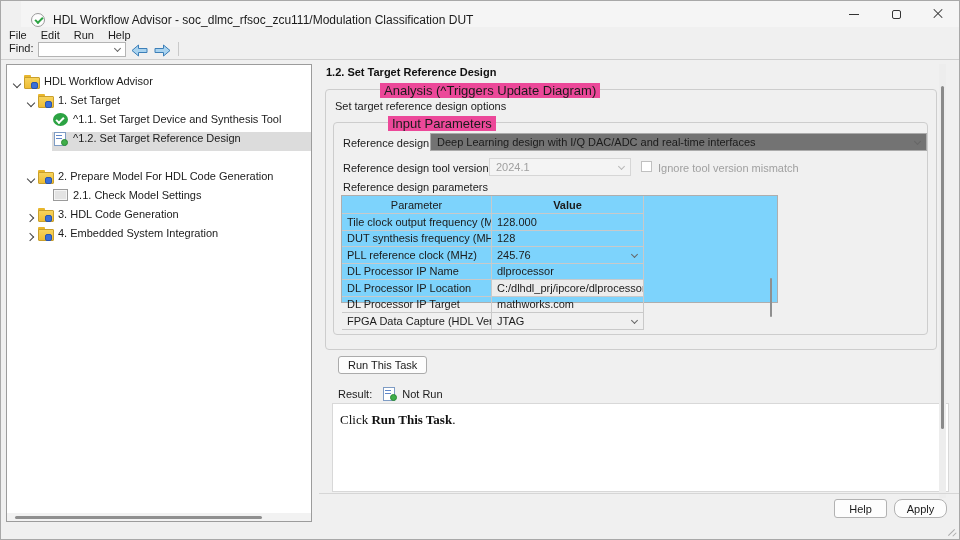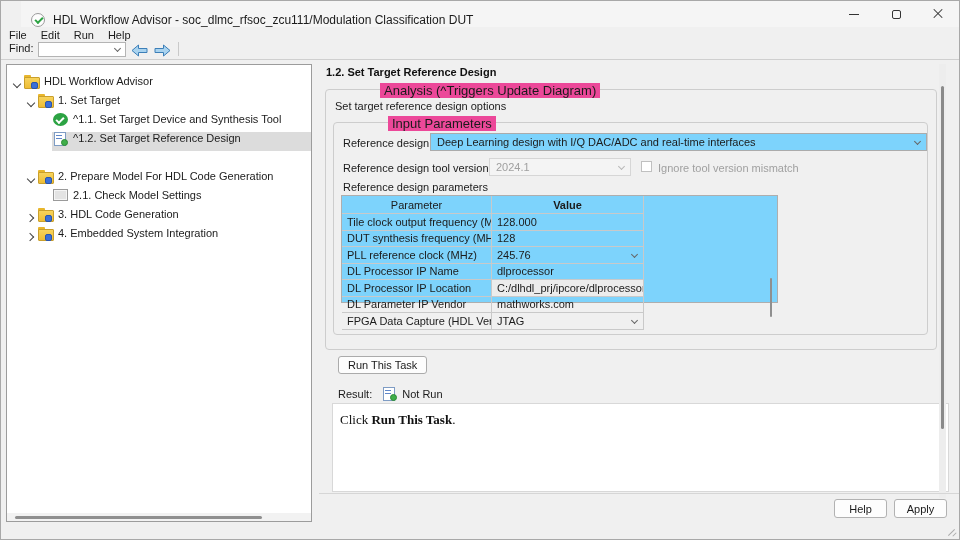--- a/index.html
+++ b/index.html
@@ -62,21 +62,21 @@
   
   .right-panel { position:absolute; left:318px; top:63px; right:0; bottom:0; }
   .panel-title { position:absolute; left:7px; top:2px; font-size:11px; font-weight:bold; color:#111; }
   .groupbox { position:absolute; border:1px solid #cdcdcd; border-radius:4px; }
   .group-label { position:absolute; top:-7px; left:6px; background:#ec4899; padding:0 4px; font-size:13px; color:#1b1b1b; white-space:nowrap;margin-left:48px; }
   .analysis-group { left:6px; top:25px; width:612px; height:261px; }
   .options-text { position:absolute; left:9px; top:10px; font-size:11px; color:#1b1b1b; }
   .input-group { left:7px; top:32px; width:595px; height:213px; }
 
   .form-label { position:absolute; font-size:11px; color:#1b1b1b; white-space:nowrap; }
-  .combo { position:absolute; height:18px; background:#7dd3fc; border:1px solid #ababab; font-size:11px; color:#1b1b1b; display:flex; align-items:center; padding:0 18px 0 6px; overflow:hidden; white-space:nowrap; }
+  .combo { position:absolute; height:18px; background:#737373; border:1px solid #ababab; font-size:11px; color:#1b1b1b; display:flex; align-items:center; padding:0 18px 0 6px; overflow:hidden; white-space:nowrap; }
   .combo .chev { right:6px; top:5px; }
   .combo.disabled { background:#f4f4f4; border-color:#d6d6d6; color:#a0a0a0; }
   .combo.disabled .chev { border-color:#b8b8b8; }
   .checkbox { position:absolute; width:11px; height:11px; background:#fff; border:1px solid #c0c0c0; }
   .cb-label { position:absolute; font-size:11px; color:#a0a0a0; white-space:nowrap; }
 
   
   .table-panel { position:absolute; left:7px; top:72px; width:437px; height:108px; background:#7dd3fc; border:1px solid #aeaeae; }
   .ptable { position:absolute; left:0; top:0; }
   .tr { display:flex; }
@@ -98,21 +98,21 @@
   .result-area b { font-weight:bold; }
 
   
   .v-scroll-track { position:absolute; right:13px; top:0; width:7px; height:434px; background:#ededed; }
   .v-scroll-thumb { position:absolute; right:15px; top:22px; width:3px; height:343px; background:#8a8a8a; border-radius:2px; }
 
   
   .footer-sep { position:absolute; left:0; right:0; top:429px; border-top:1px solid #d6d6d6; }
   .f-btn { position:absolute; top:435px; width:53px; height:19px; background:#fdfdfd; border:1px solid #b2b2b2; border-radius:3px; font-size:11px; color:#1b1b1b; display:flex; align-items:center; justify-content:center; }
   .btn-help { right:72px; }
-  .btn-apply { right:12px; }
+  .btn-apply { right:12px;border-radius:8px; }
   .resize-grip { position:absolute; right:3px; bottom:3px; width:9px; height:9px; }
   .resize-grip::before { content:""; position:absolute; right:0; bottom:3px; width:9px; height:0; border-top:1px solid #ababab; transform:rotate(-45deg); }
   .resize-grip::after { content:""; position:absolute; right:-1px; bottom:1px; width:5px; height:0; border-top:1px solid #ababab; transform:rotate(-45deg); }
 </style>
 </head>
 <body>
 
 <div class="window">
 
   <div class="titlebar">
@@ -285,21 +285,21 @@
             </div>
             <div class="tr">
               <div class="td p cell">DL Processor IP Name</div>
               <div class="td v cell">dlprocessor</div>
             </div>
             <div class="tr">
               <div class="td p cell">DL Processor IP Location</div>
               <div class="td v cell ro">C:/dlhdl_prj/ipcore/dlprocessor_v1_0</div>
             </div>
             <div class="tr">
-              <div class="td p cell">DL Parameter IP Vendor</div>
+              <div class="td p cell">DL Processor IP Target</div>
               <div class="td v cell">mathworks.com</div>
             </div>
             <div class="tr">
               <div class="td p cell">FPGA Data Capture (HDL Verifier req...</div>
               <div class="td v cell combo-cell">
                   <span>JTAG</span>
                   <span class="chev"></span>
                 </div>
             </div>
           </div>

